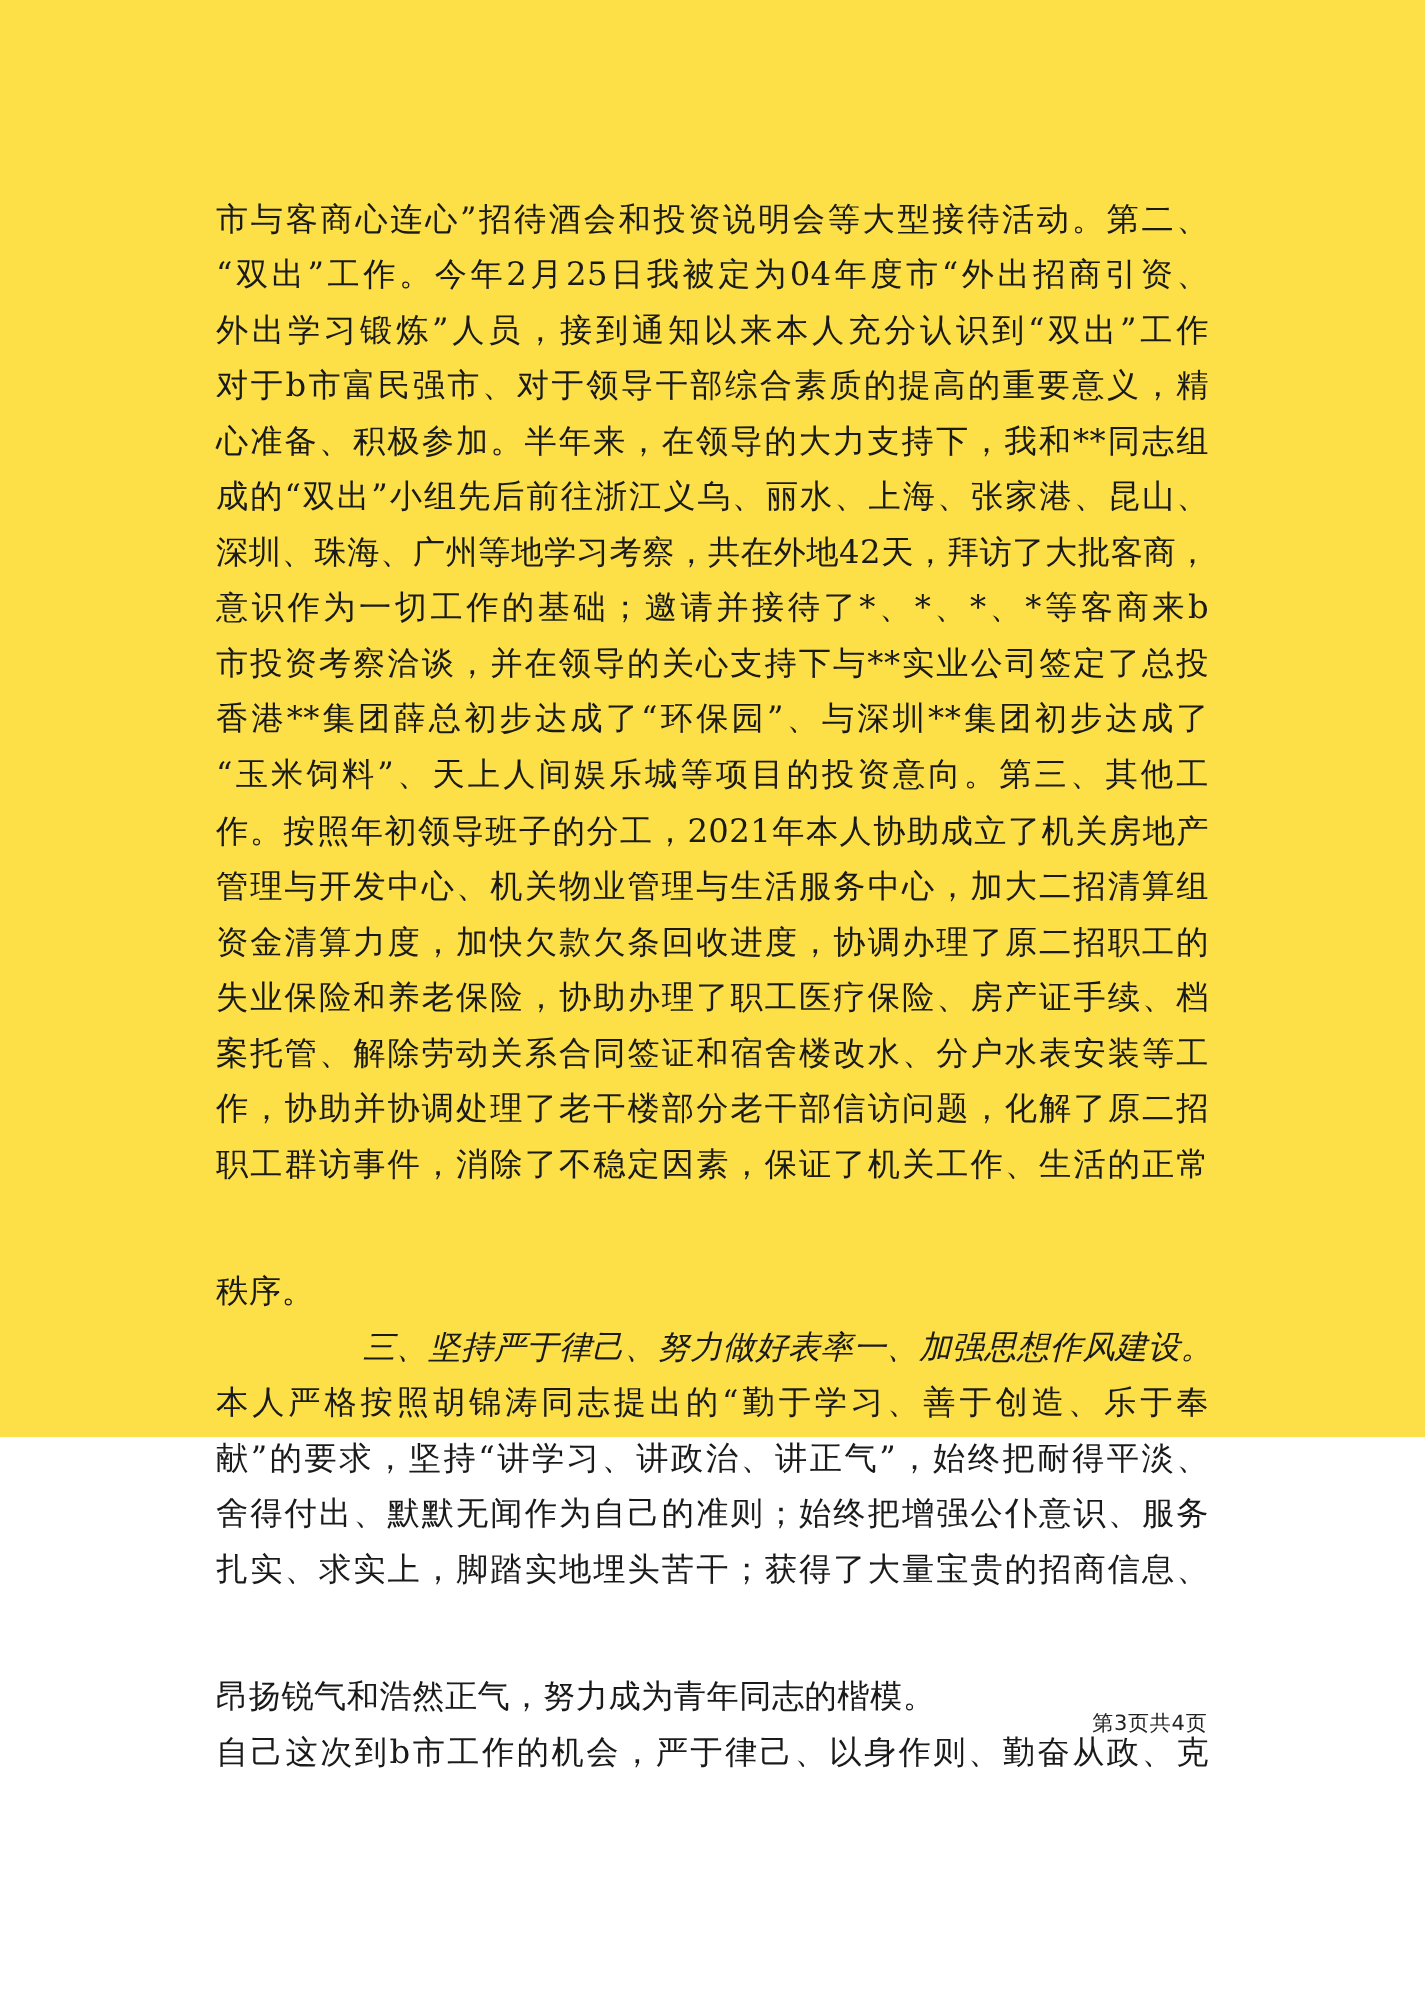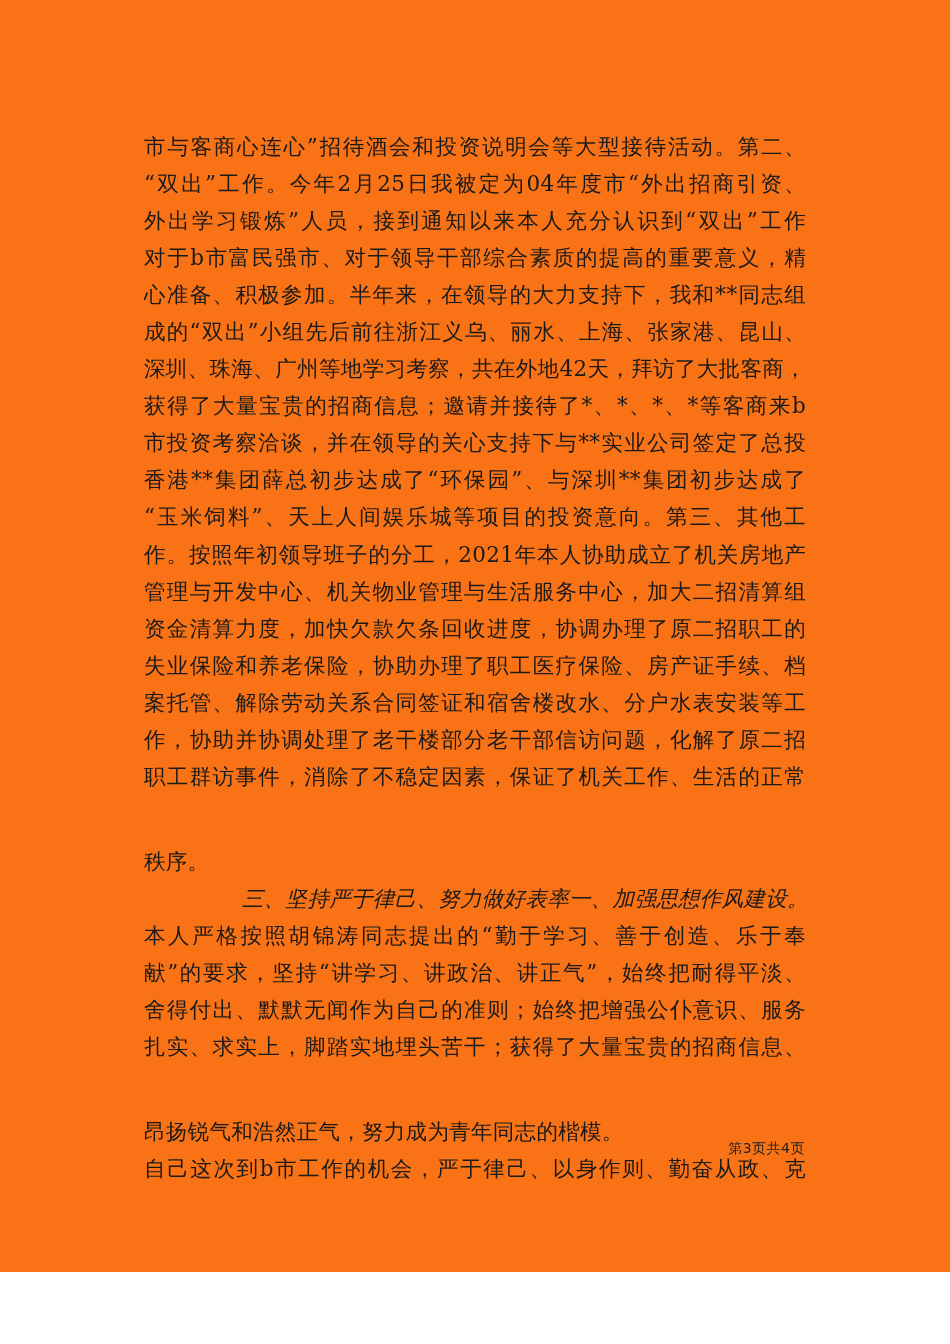--- a/index.html
+++ b/index.html
@@ -1,18 +1,18 @@
 <!DOCTYPE html>
 <html><head>
 <meta charset="utf-8">
 <style>
   html, body { margin: 0; padding: 0; background: #ffffff; }
   body { width: 950px; height: 1344px; position: relative; overflow: hidden; }
   .page {
-    position: absolute; left: 0; top: 0; width: 950px; height: 1272px; background: #f97316;
+    position: absolute; left: 0; top: 0; width: 950px; height: 958px; background: #fde047;
   }
   .body-text {
     position: absolute; left: 144px; top: 128px; width: 662px;
     font-family: "DejaVu Serif", "Liberation Serif", serif;
     font-size: 21.5px; line-height: 37.05px; color: #1a1a1a;
     letter-spacing: 0.3px;
   }
   .line { display: block; white-space: nowrap; height: 37.05px; text-align: justify; text-align-last: justify; }
   .line.last { text-align-last: left; margin-top: 48px; }
   .line.indent { padding-left: 98px; font-style: italic; }
@@ -29,21 +29,21 @@
   <div class="body-text">
 
     <div>
       <span class="line">市与客商心连心”招待酒会和投资说明会等大型接待活动。第二、</span>
       <span class="line">“双出”工作。今年2月25日我被定为04年度市“外出招商引资、</span>
       <span class="line">外出学习锻炼”人员，接到通知以来本人充分认识到“双出”工作</span>
       <span class="line">对于b市富民强市、对于领导干部综合素质的提高的重要意义，精</span>
       <span class="line">心准备、积极参加。半年来，在领导的大力支持下，我和**同志组</span>
       <span class="line">成的“双出”小组先后前往浙江义乌、丽水、上海、张家港、昆山、</span>
       <span class="line">深圳、珠海、广州等地学习考察，共在外地42天，拜访了大批客商，</span>
-      <span class="line">获得了大量宝贵的招商信息；邀请并接待了*、*、*、*等客商来b</span>
+      <span class="line">意识作为一切工作的基础；邀请并接待了*、*、*、*等客商来b</span>
       <span class="line">市投资考察洽谈，并在领导的关心支持下与**实业公司签定了总投</span>
       <span class="line">香港**集团薛总初步达成了“环保园”、与深圳**集团初步达成了</span>
       <span class="line">“玉米饲料”、天上人间娱乐城等项目的投资意向。第三、其他工</span>
       <span class="line">作。按照年初领导班子的分工，2021年本人协助成立了机关房地产</span>
       <span class="line">管理与开发中心、机关物业管理与生活服务中心，加大二招清算组</span>
       <span class="line">资金清算力度，加快欠款欠条回收进度，协调办理了原二招职工的</span>
       <span class="line">失业保险和养老保险，协助办理了职工医疗保险、房产证手续、档</span>
       <span class="line">案托管、解除劳动关系合同签证和宿舍楼改水、分户水表安装等工</span>
       <span class="line">作，协助并协调处理了老干楼部分老干部信访问题，化解了原二招</span>
       <span class="line">职工群访事件，消除了不稳定因素，保证了机关工作、生活的正常</span>

